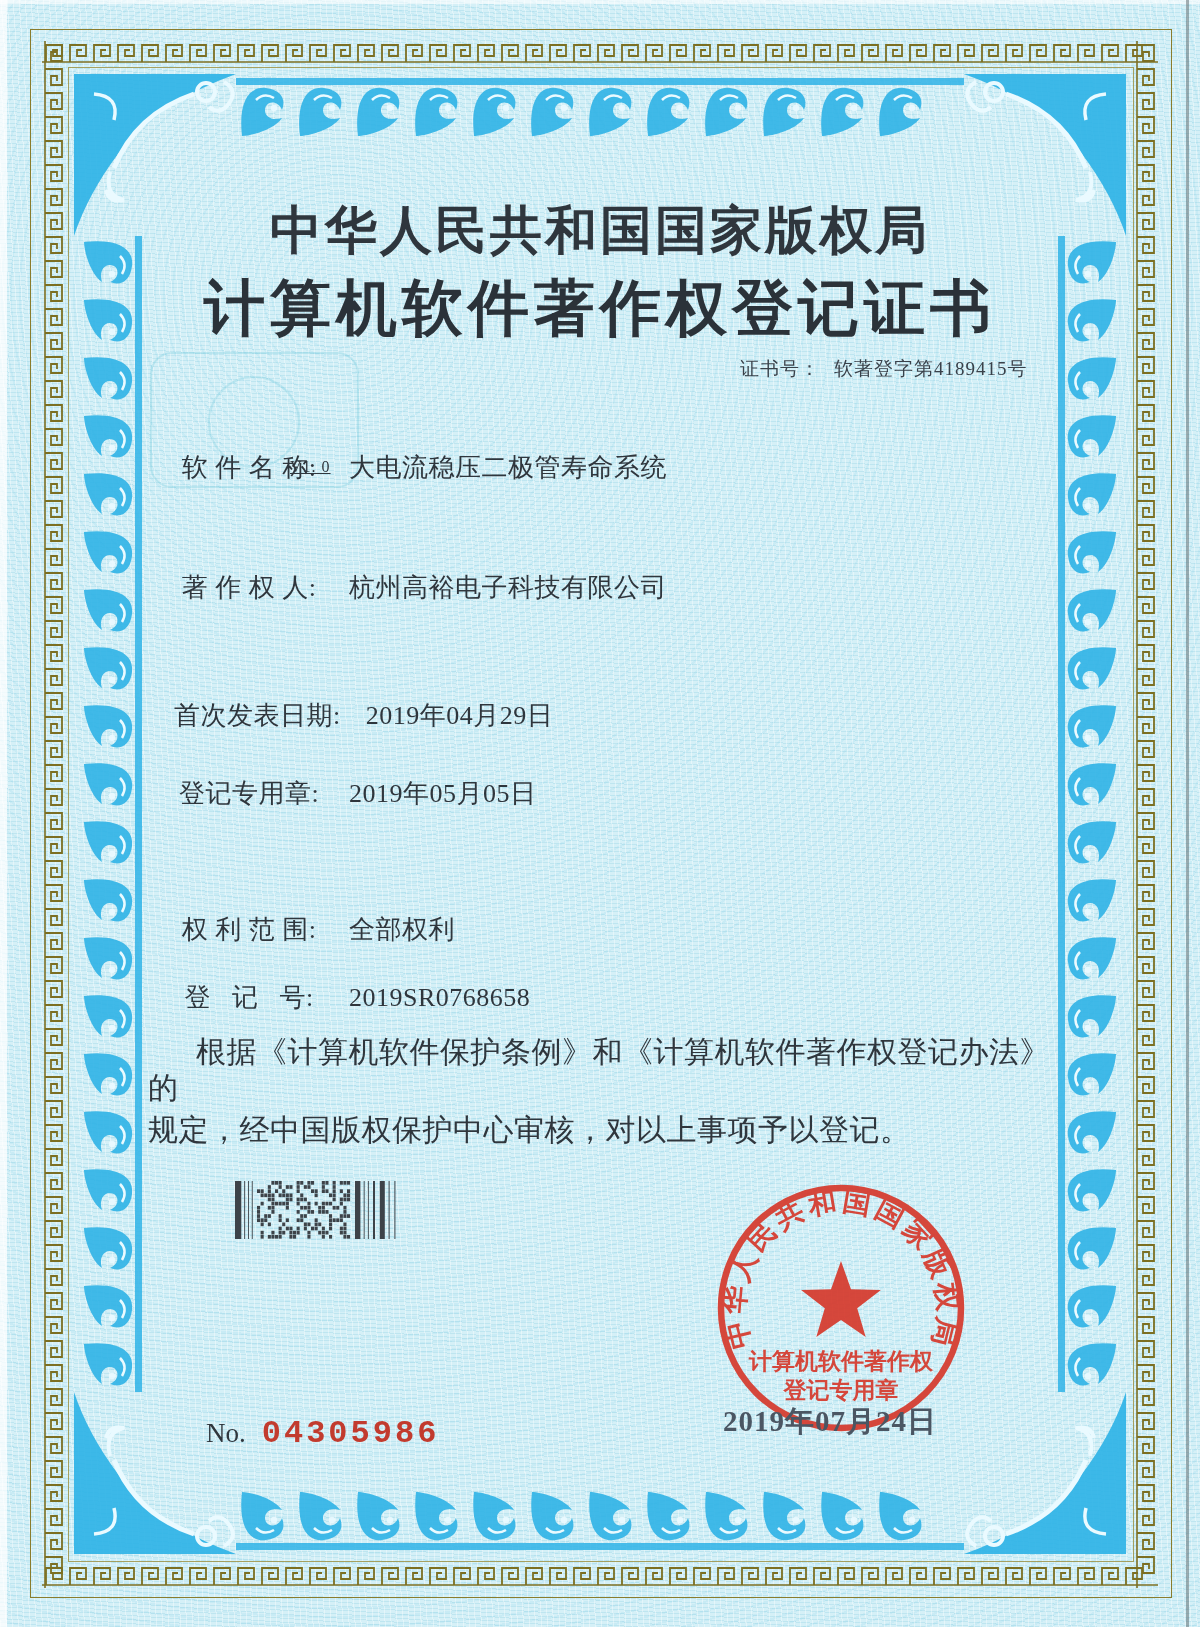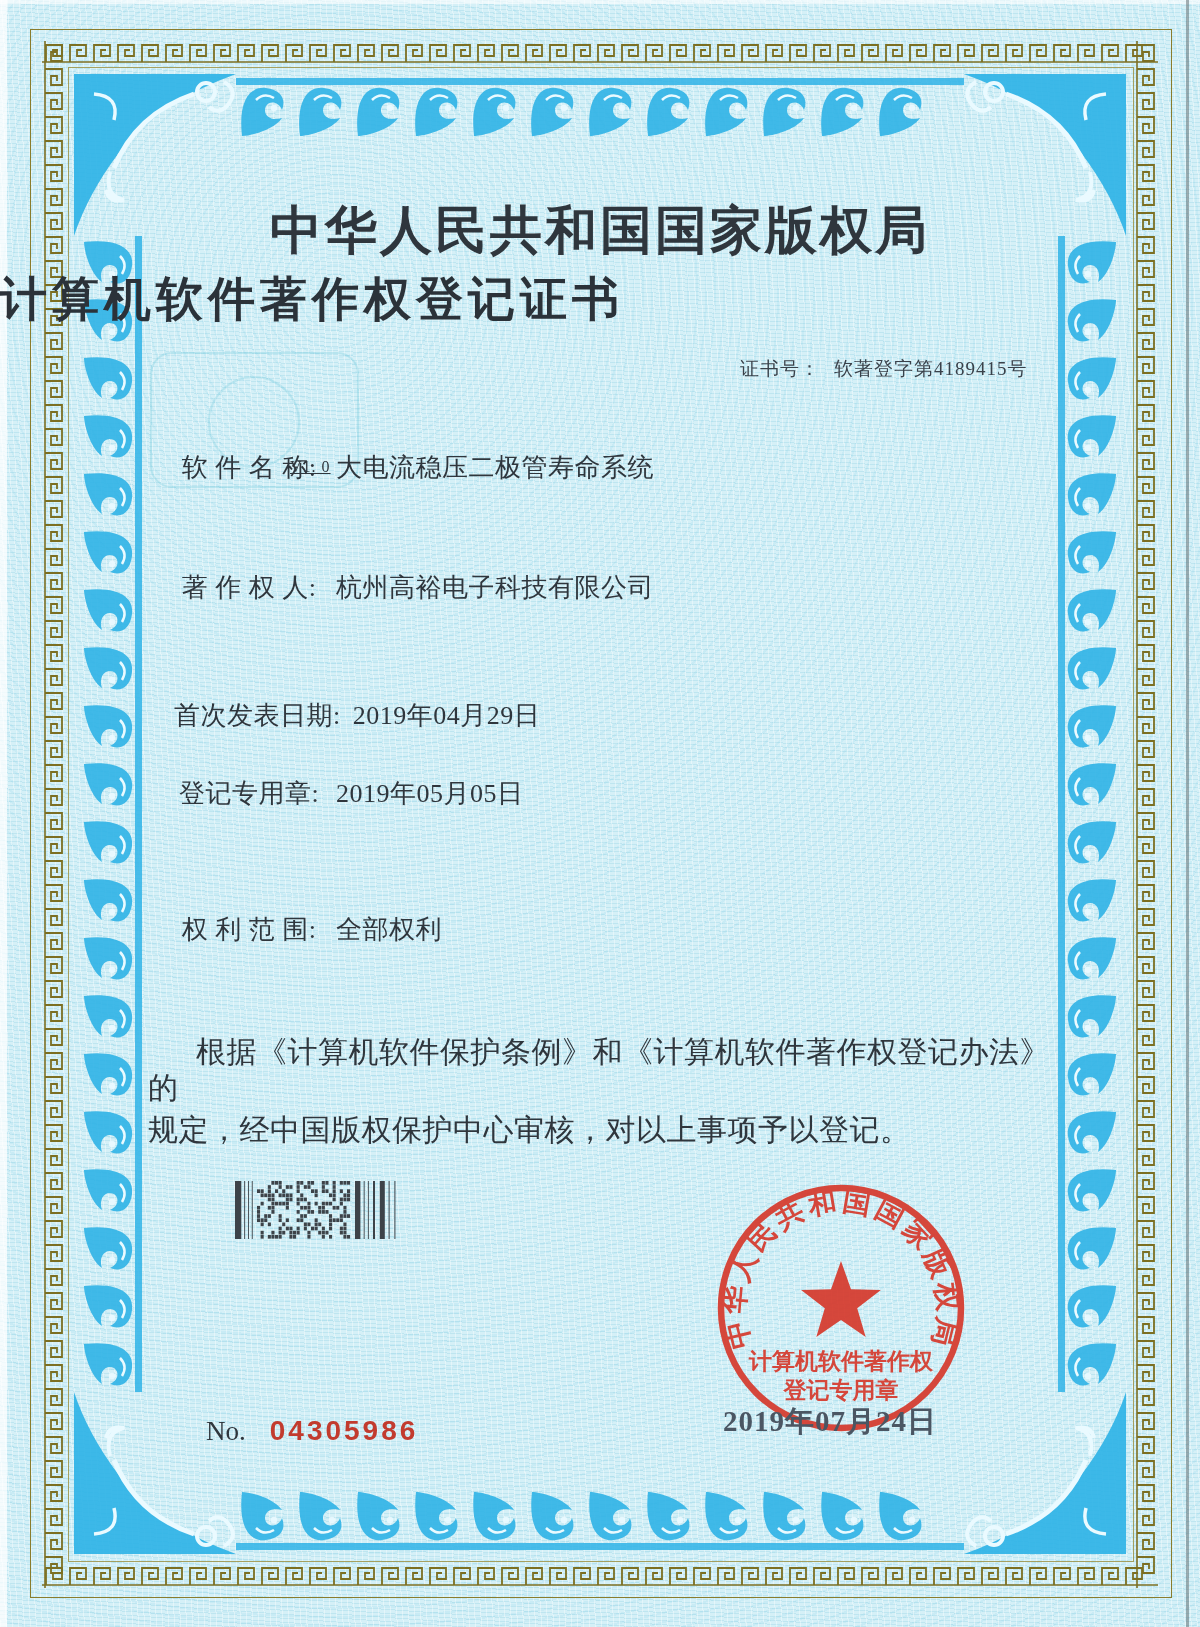--- a/index.html
+++ b/index.html
@@ -24,35 +24,35 @@
   .band-flip-y{transform:scaleY(-1);}
   .corner{position:absolute;width:170px;height:170px;}
   .corner svg{display:block;}
   .corner.tr{transform:scaleX(-1);} .corner.bl{transform:scaleY(-1);} .corner.br{transform:scale(-1,-1);}
   
   .scan-left{position:absolute;left:0;top:0;bottom:0;width:7px;background:rgba(255,255,255,.75);}
   .scan-right{position:absolute;left:1186px;top:0;bottom:0;width:3px;background:rgba(88,99,104,.5);}
   .scan-top{position:absolute;left:0;top:0;right:0;height:4px;background:rgba(255,255,255,.6);}
   
   .title1{position:absolute;left:0;right:0;top:196px;text-align:center;font-size:52px;font-weight:700;letter-spacing:3px;color:#2f363d;}
-  .title2{position:absolute;left:0;right:0;top:268px;font-size:47px;font-weight:900;letter-spacing:5px;color:#2b3239;}
+  .title2{position:absolute;left:0;right:0;top:268px;text-align:center;font-size:61px;font-weight:900;letter-spacing:5px;color:#2b3239;}
   .certno{position:absolute;left:740px;top:356px;font-size:19px;letter-spacing:1px;color:#39414a;white-space:pre;}
   .field-row{position:absolute;left:148px;font-size:26px;white-space:pre;color:#2f363d;}
   .flabel{display:inline-block;min-width:150px;white-space:pre;letter-spacing:.5px;text-align:center;}
-  .fvalue{margin-left:12px;letter-spacing:.5px;}
+  .fvalue{margin-left:25px;letter-spacing:.5px;}
   .fextra{position:absolute;left:290px;font-size:16px;color:#2f363d;letter-spacing:1px;text-decoration:underline;}
   .stmt{position:absolute;left:148px;width:930px;font-size:30px;line-height:36px;color:#2f363d;letter-spacing:.5px;}
   .stmt.l1{text-indent:48px;}
   .watermark{position:absolute;left:150px;top:352px;width:205px;height:132px;border:2px solid rgba(100,195,215,.5);border-radius:22px;opacity:.55;}
   .watermark::after{content:"";position:absolute;left:56px;top:22px;width:88px;height:88px;border:2px solid rgba(100,195,215,.45);border-radius:50%;}
   .barcode{position:absolute;left:235px;top:1181px;width:173px;height:58px;}
   .seal{position:absolute;left:706px;top:1173px;width:270px;height:270px;opacity:.92;}
   .issue-date{position:absolute;left:723px;top:1402px;font-size:29px;color:#4b5663;letter-spacing:1px;font-weight:bold;}
   .serial{position:absolute;left:206px;top:1415px;font-size:27px;color:#2f363d;}
-  .serial .num{font-family:Liberation Sans, sans-serif;font-size:28px;letter-spacing:3px;margin-left:24px;font-weight:700;}
+  .serial .num{font-family:Liberation Mono, monospace;font-size:32px;letter-spacing:3px;margin-left:16px;font-weight:700;}
 </style>
 </head>
 <body>
 
 <div class="page">
 
   <div class="scan-left"></div>
   <div class="scan-top"></div>
   <div class="scan-right"></div>
 
@@ -702,20 +702,23 @@
 
   <div class="field-row" style="top:746px">
     <span class="flabel">登记专用章:</span><span class="fvalue">2019年05月05日</span>
   </div>
 
 
   <div class="field-row" style="top:882px">
     <span class="flabel">权 利 范 围:</span><span class="fvalue">全部权利</span>
   </div>
 
+  <div class="field-row" style="top:950px">
+    <span class="flabel">登   记   号:</span><span class="fvalue">2019SR0768658</span>
+  </div>
 
   <div class="stmt l1" style="top:1034px">根据《计算机软件保护条例》和《计算机软件著作权登记办法》的</div>
   <div class="stmt" style="top:1112px">规定，经中国版权保护中心审核，对以上事项予以登记。</div>
 
   <div class="barcode" id="barcode"><svg width="173" height="58" viewBox="0 0 173 58">
         <rect x="0" y="0" width="6.3" height="58" fill="#3d4349"></rect>
         <rect x="9.2" y="0" width="0.9" height="58" fill="#3d4349"></rect>
         <rect x="13" y="0" width="0.9" height="58" fill="#3d4349"></rect>
         <rect x="16.8" y="0" width="0.9" height="58" fill="#3d4349"></rect>
         <rect x="22" y="8.3" width="3.1" height="3.7" fill="#3d4349"></rect>

